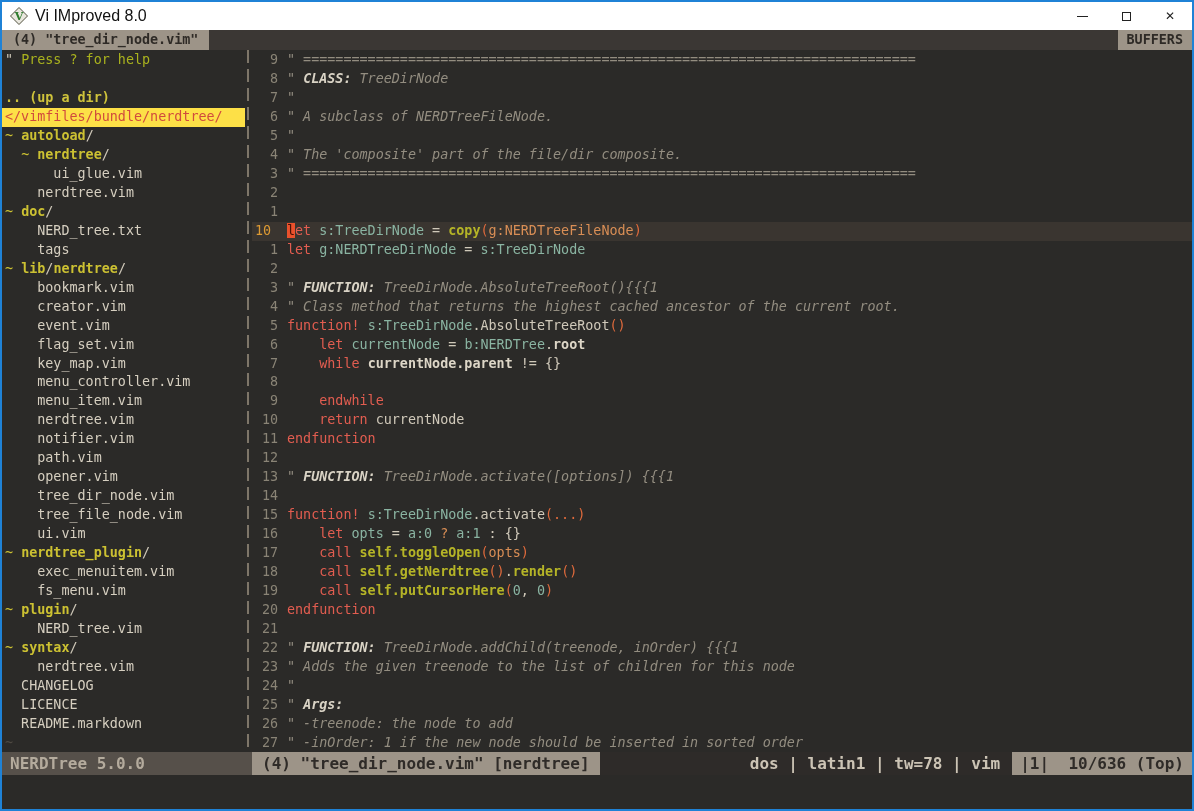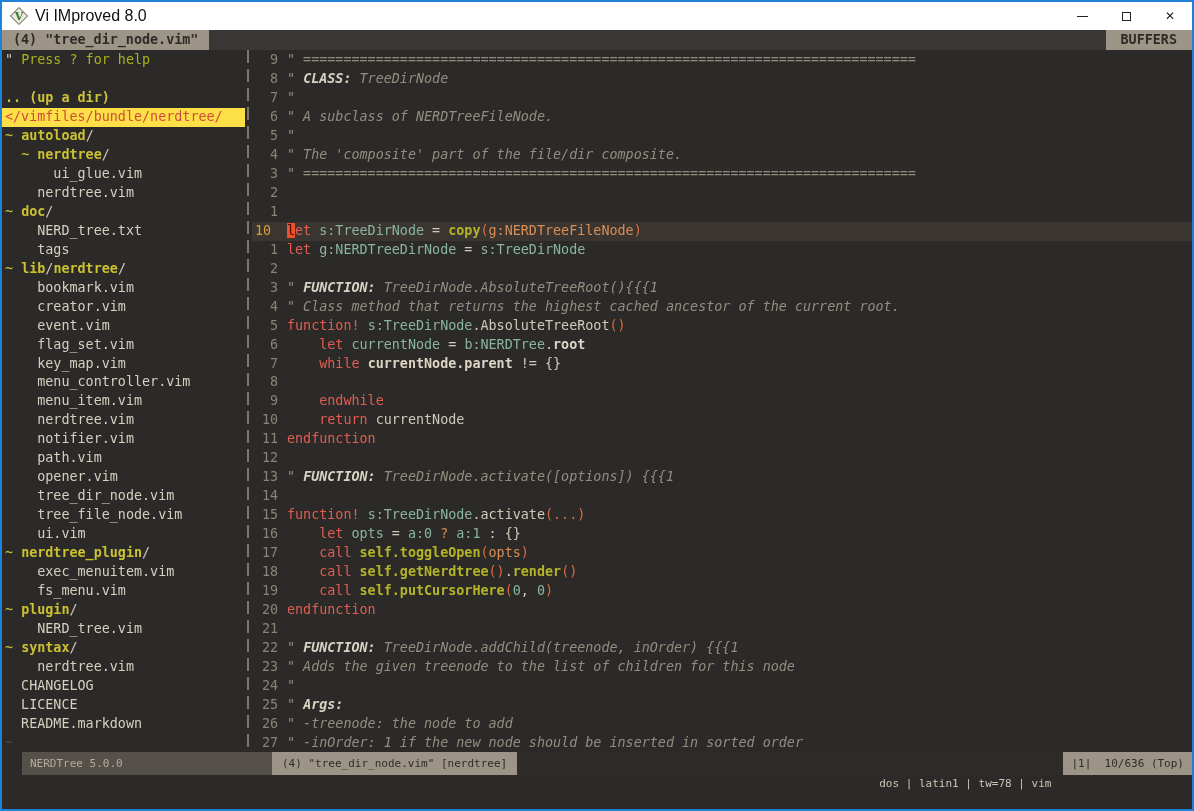--- a/index.html
+++ b/index.html
@@ -25,21 +25,21 @@
   .glyph-min { width:11px; height:1px; background:#222; }
   .glyph-max { width:9px; height:9px; border:1px solid #222; }
   .glyph-close { font-size:12px; color:#222; font-family:"DejaVu Sans", sans-serif; }
   
   .tabline {
     height:20px; background:#3b3734; display:flex; align-items:stretch;
     font-size:13.4px; font-weight:bold; line-height:20px;
   }
   .tab.active { background:#9d9488; color:#2e2a26; padding:0 11px; white-space:pre; }
   .tab-spacer { flex:1; }
-  .buffers-label { background:#9d9488; color:#2e2a26; padding:0 15px; }
+  .buffers-label { background:#9d9488; color:#2e2a26; padding:0 9px; }
   
   .main { height:702px; display:flex; overflow:hidden; }
   .nerdtree {
     width:243px; flex:0 0 243px; overflow:hidden;
     font-size:13.4px; line-height:18.97px; padding-top:1px;
   }
   .tline { height:18.97px; white-space:pre; padding-left:3px; }
   .tline.nt-root { background:#fde047; }
   .vsep { width:7px; flex:0 0 7px; position:relative; }
   .vsep::before {
@@ -71,29 +71,29 @@
   .t-q  { color:#d0c9ba; }
   .t-hp { color:#a9b21e; }
   .t-ud { color:#cfc33b; font-weight:bold; }
   .t-rt { color:#d14b3d; }
   .t-dy { color:#ccc132; }
   .t-dir{ color:#ccc132; font-weight:bold; }
   .t-sl { color:#d0c9ba; }
   .t-fi { color:#d6cfc0; }
   .t-tl { color:#4e4942; }
   
-  .statusrow { height:23px; display:flex; font-size:11px; font-weight:normal; line-height:23px;padding-left:20px; }
+  .statusrow { height:23px; display:flex; font-size:16px; font-weight:bold; line-height:23px; }
   .status-left {
     flex:0 0 250px; width:250px; background:#56504a; color:#b4ab9d;
     padding-left:8px; white-space:pre;
   }
   .status-right { flex:1; background:#2e2b29; display:flex; }
   .status-file { background:#9d9488; color:#2f2b28; padding:0 10px; white-space:pre; }
   .status-fill { flex:1; }
-  .status-info { color:#ccc4b5; white-space:pre;margin-top:20px; }
+  .status-info { color:#ccc4b5; white-space:pre; }
   .status-ruler { background:#9d9488; color:#2f2b28; padding:0 8px; margin-left:12px; white-space:pre; }
   
   .cmdline { height:34px; background:#2b2a28; }
 </style>
 </head>
 <body>
 
 <div class="vim-window">
 
   <div class="titlebar">

